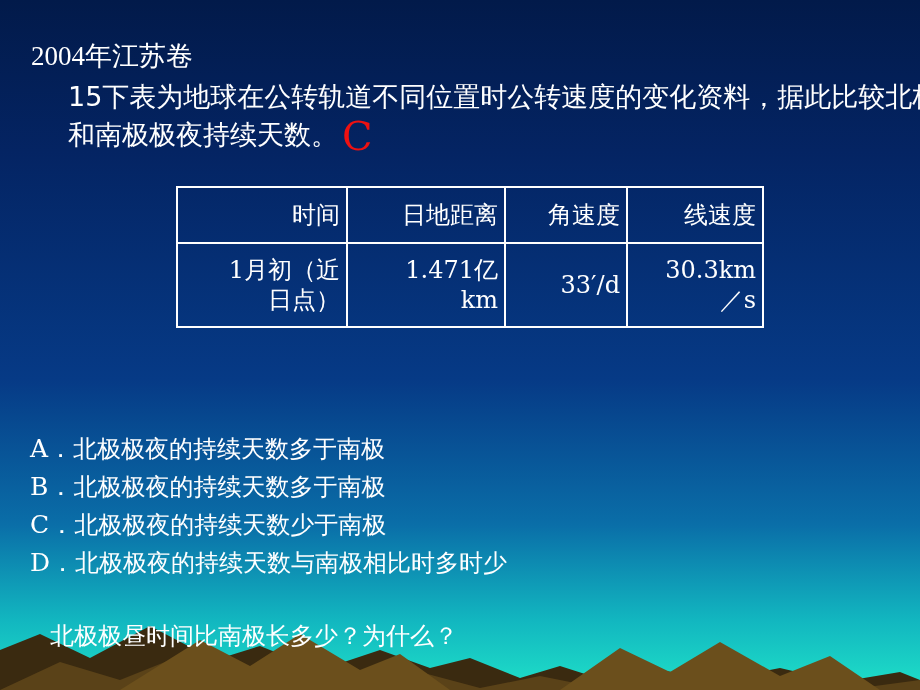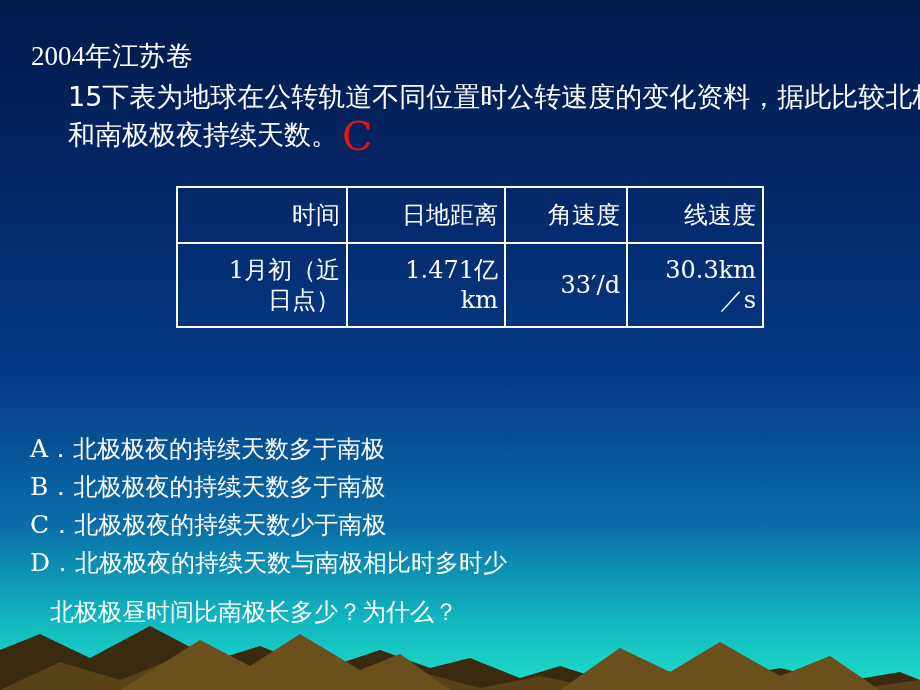--- a/index.html
+++ b/index.html
@@ -95,21 +95,21 @@
   .opts .lbl {
     font-family: "DejaVu Serif", serif;
   }
   .opts .txt {
     font-family: "DejaVu Sans", sans-serif;
     font-size: 24px;
   }
   .footer-q {
     position: absolute;
     left: 50px;
-    top: 596px;
+    top: 620px;
     color: #ffffff;
     font-size: 24px;
     font-family: Liberation Sans, sans-serif;
   }
 </style>
 </head>
 <body>
 
 <div class="slide">
 

